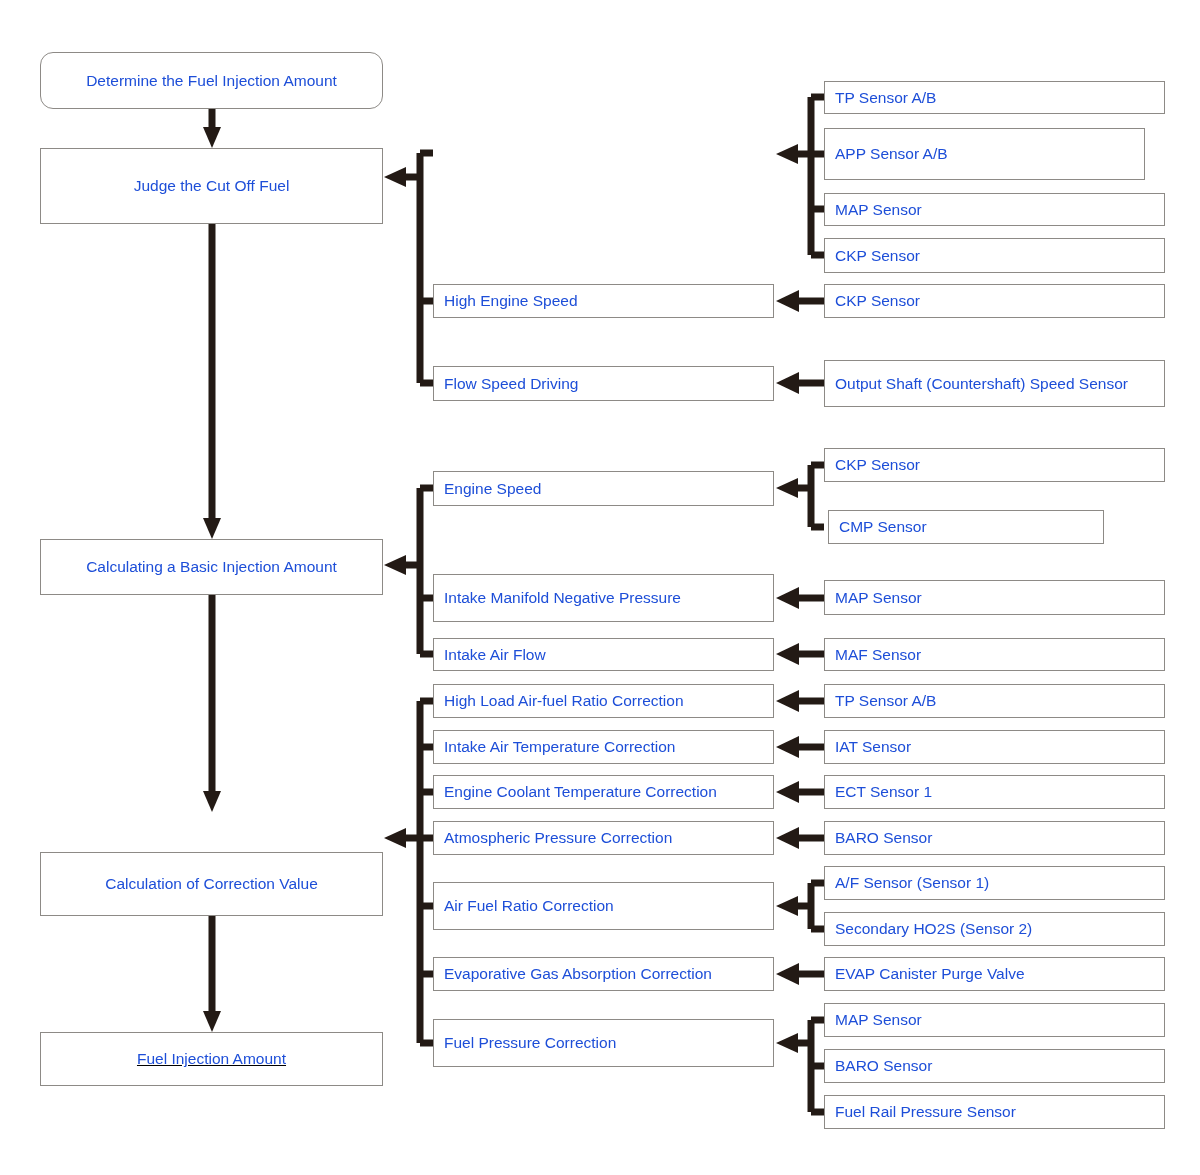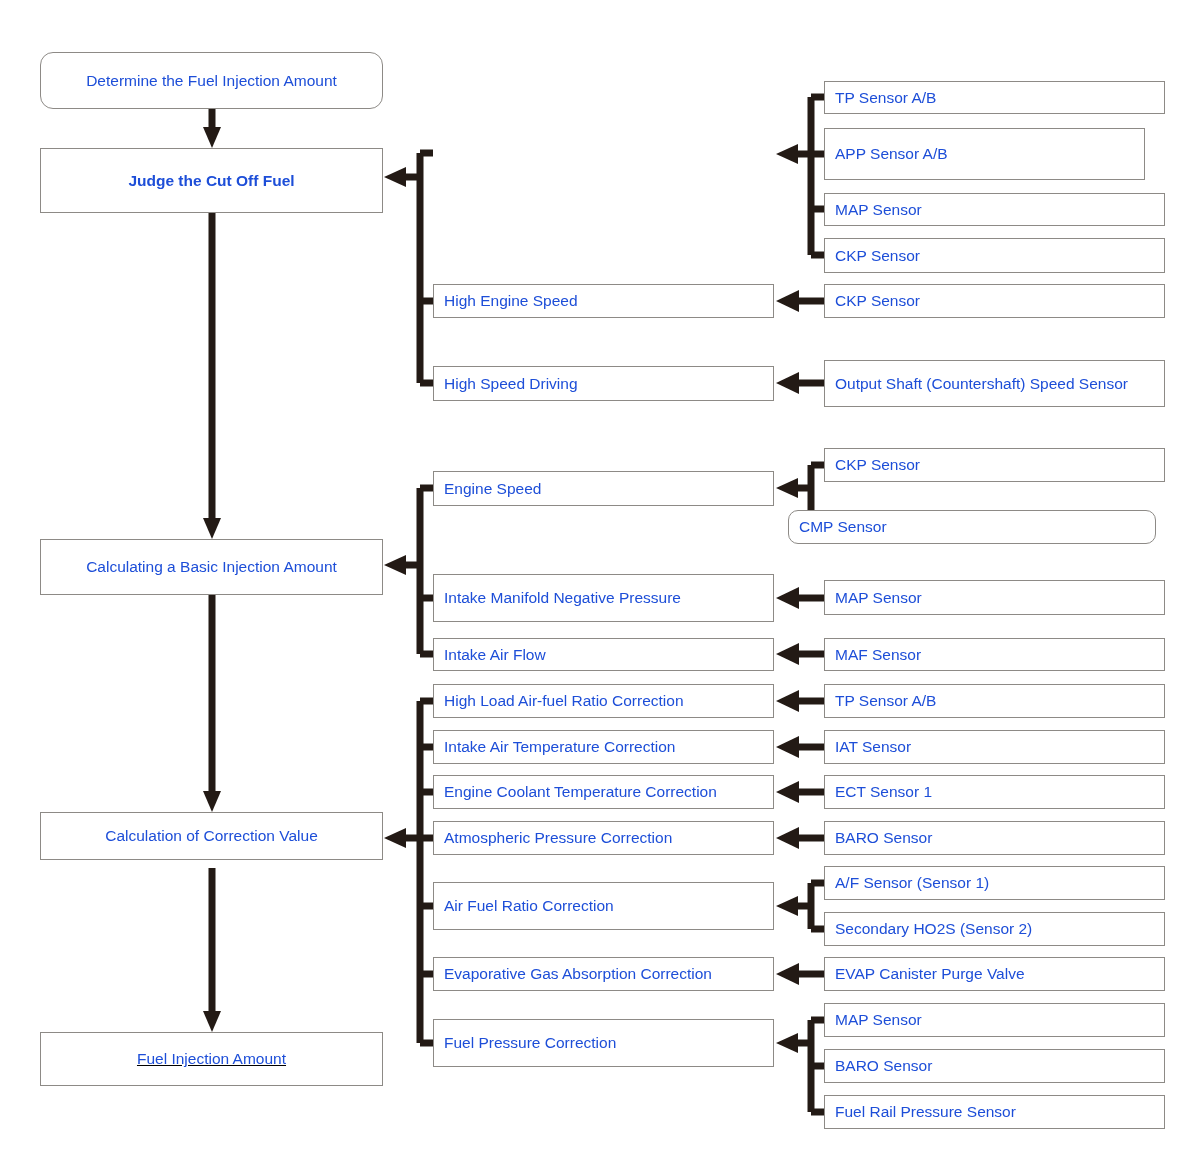--- a/index.html
+++ b/index.html
@@ -187,43 +187,43 @@
       <path d="M 811 1112 L 824 1112" stroke-width="7"></path>
       <path d="M 811 1043 L 793 1043" stroke-width="7"></path>
       <polygon points="776,1043 798,1033 798,1053"></polygon>
     </g>
   </svg>
 
   <div class="node rounded center" style="left:40px; top:52px; width:343px; height:57px;">
     <span class="label">Determine the Fuel Injection Amount</span>
   </div>
 
-  <div class="node center" style="left:40px; top:148px; width:343px; height:65px;font-weight:bold;">
+  <div class="node center" style="left:40px; top:148px; width:343px; height:76px;">
     <span class="label">Judge the Cut Off Fuel</span>
   </div>
 
   <div class="node center" style="left:40px; top:539px; width:343px; height:56px;">
     <span class="label">Calculating a Basic Injection Amount</span>
   </div>
 
-  <div class="node center" style="left:40px; top:812px; width:343px; height:48px;justify-content:center;">
+  <div class="node center" style="left:40px; top:852px; width:343px; height:64px;justify-content:center;">
     <span class="label">Calculation of Correction Value</span>
   </div>
 
   <div class="node center" style="left:40px; top:1032px; width:343px; height:54px;text-decoration:underline;">
     <span class="label">Fuel Injection Amount</span>
   </div>
 
 
   <div class="node left" style="left:433px; top:284px; width:341px; height:34px;">
     <span class="label">High Engine Speed</span>
   </div>
 
   <div class="node left" style="left:433px; top:366px; width:341px; height:35px;">
-    <span class="label">High Speed Driving</span>
+    <span class="label">Flow Speed Driving</span>
   </div>
 
   <div class="node left" style="left:433px; top:471px; width:341px; height:35px;">
     <span class="label">Engine Speed</span>
   </div>
 
   <div class="node left" style="left:433px; top:574px; width:341px; height:48px;">
     <span class="label">Intake Manifold Negative Pressure</span>
   </div>
 
@@ -280,21 +280,21 @@
   </div>
 
   <div class="node left" style="left:824px; top:360px; width:341px; height:47px;">
     <span class="label">Output Shaft (Countershaft) Speed Sensor</span>
   </div>
 
   <div class="node left" style="left:824px; top:448px; width:341px; height:34px;">
     <span class="label">CKP Sensor</span>
   </div>
 
-  <div class="node left" style="left:788px; top:510px; width:368px; height:34px;border-radius:10px;">
+  <div class="node left" style="left:828px; top:510px; width:276px; height:34px;">
     <span class="label">CMP Sensor</span>
   </div>
 
   <div class="node left" style="left:824px; top:580px; width:341px; height:35px;">
     <span class="label">MAP Sensor</span>
   </div>
 
   <div class="node left" style="left:824px; top:638px; width:341px; height:33px;">
     <span class="label">MAF Sensor</span>
   </div>

